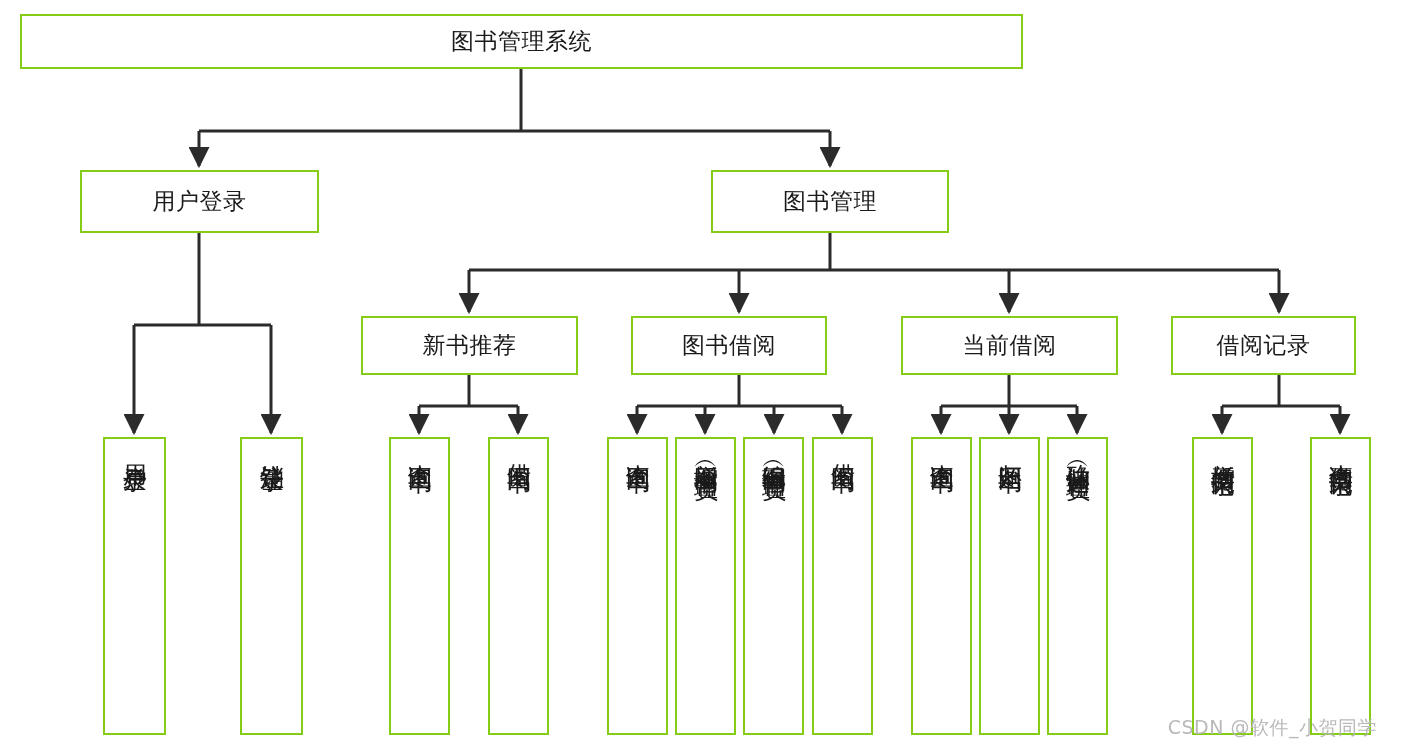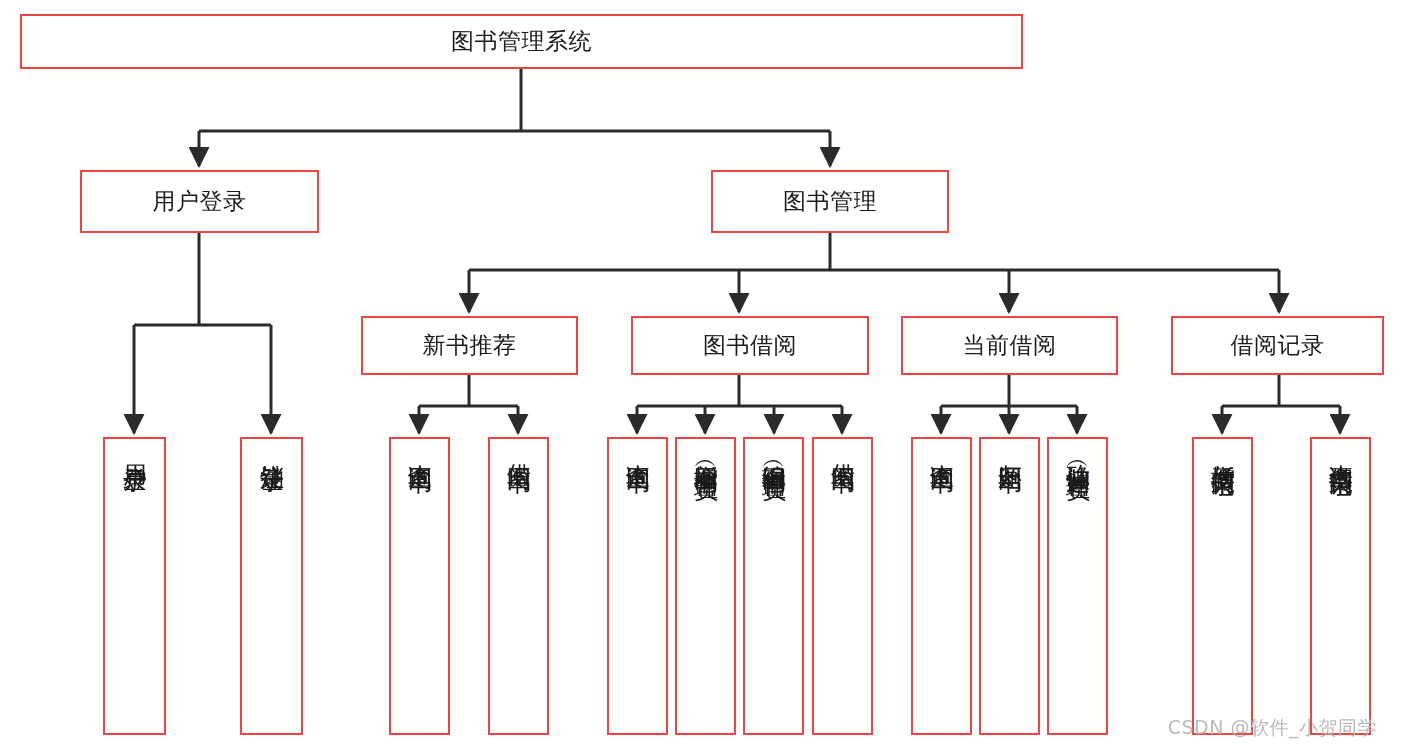--- a/index.html
+++ b/index.html
@@ -21,21 +21,21 @@
     position: absolute;
     left: 0;
     top: 0;
     width: 1405px;
     height: 747px;
   }
   .node {
     position: absolute;
     box-sizing: border-box;
     background: #ffffff;
-    border: 2px solid #ef4444;
+    border: 2px solid #84cc16;
     display: flex;
     align-items: center;
     justify-content: center;
     color: #1a1a1a;
   }
   .node.horizontal .node-label {
     font-size: 23px;
     line-height: 1.1;
     letter-spacing: 0.5px;
     white-space: nowrap;
@@ -130,27 +130,27 @@
   <div class="node horizontal" style="left:80px; top:170px; width:239px; height:63px;">
     <span class="node-label">用户登录</span>
   </div>
   <div class="node horizontal" style="left:711px; top:170px; width:238px; height:63px;">
     <span class="node-label">图书管理</span>
   </div>
 
   <div class="node horizontal" style="left:361px; top:316px; width:217px; height:59px;">
     <span class="node-label">新书推荐</span>
   </div>
-  <div class="node horizontal" style="left:631px; top:316px; width:238px; height:59px;">
+  <div class="node horizontal" style="left:631px; top:316px; width:196px; height:59px;">
     <span class="node-label">图书借阅</span>
   </div>
   <div class="node horizontal" style="left:901px; top:316px; width:217px; height:59px;align-items:center;">
     <span class="node-label">当前借阅</span>
   </div>
-  <div class="node horizontal" style="left:1171px; top:316px; width:213px; height:59px;">
+  <div class="node horizontal" style="left:1171px; top:316px; width:185px; height:59px;">
     <span class="node-label">借阅记录</span>
   </div>
 
   <div class="node vertical" style="left:103px; top:437px; width:63px; height:298px;">
     <span class="node-label">用户登录</span>
   </div>
   <div class="node vertical" style="left:240px; top:437px; width:63px; height:298px;">
     <span class="node-label">注销登录</span>
   </div>
 

